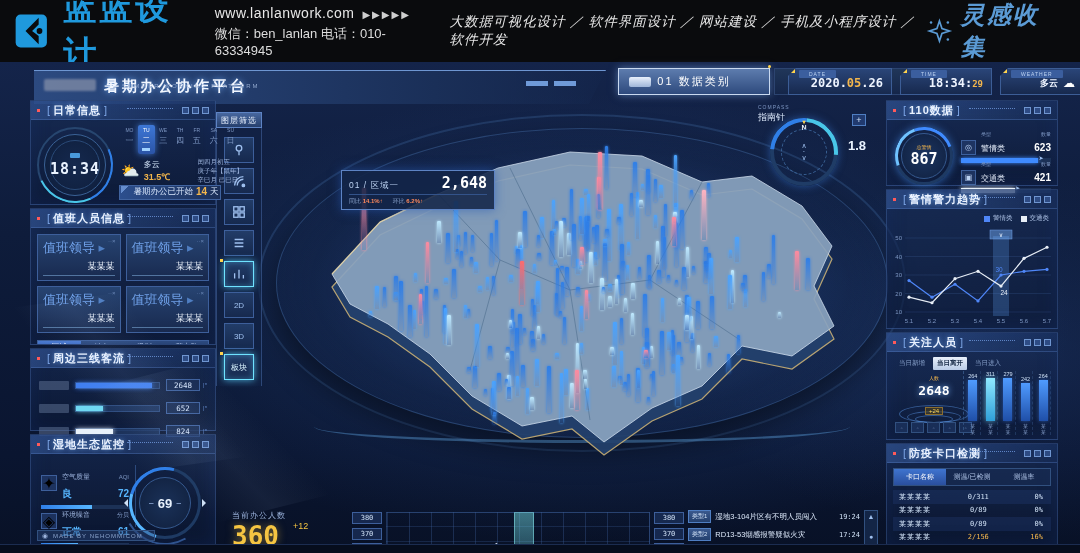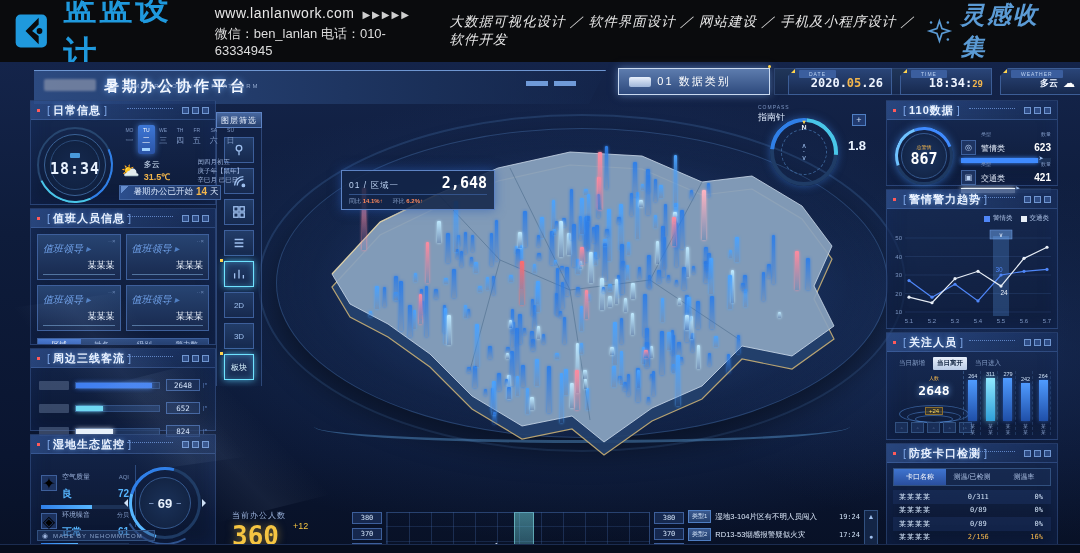--- a/index.html
+++ b/index.html
@@ -87,21 +87,21 @@
   .wx-temp { color:#f3b64c; font-size:9px; font-weight:bold; }
   .lunar { margin-left:auto; text-align:left; }
   .lunar div { color:#9db4dd; font-size:6.5px; line-height:9px; }
   .notice { position:absolute; left:88px; top:84px; width:102px; height:15px; background:linear-gradient(90deg,#2c4f8e,#1b2f58); border:1px solid #40639f; display:flex; align-items:flex-start; justify-content:center; color:#d8e6fa; font-size:8.5px; }
   .notice b { color:#f3b64c; margin:0 3px; font-size:10px; }
   .notice::before { content:""; width:8px; height:8px; margin-right:4px; background:linear-gradient(135deg,#7fa8e8 50%, transparent 50%); opacity:.7; }
 
   
   .duty-cards { display:grid; grid-template-columns:1fr 1fr; gap:5px; padding:6px; }
   .dcard { background:linear-gradient(180deg,#274472,#18294e); border:1px solid #3d5f9b; padding:3px 5px 4px; position:relative; }
-  .dcard .drole { color:#6fa0e8; font-size:10px;font-style:italic; }
+  .dcard .drole { color:#6fa0e8; font-size:13px; }
   .dcard .drole::after { content:" ▸"; color:#4f7ec2; }
   .dcard .dx { position:absolute; right:4px; top:3px; color:#6b88b8; font-size:6px; }
   .dcard .dname { color:#f0f6ff; font-size:9px; text-align:right; margin-top:3px; border-bottom:1px solid #52749f; padding-bottom:2px; }
   .dtable { margin:1px 6px; font-size:7.5px; }
   .dtr { display:flex; height:13.5px; align-items:center; }
   .dtr.hd2 { background:linear-gradient(180deg,#2c4a80,#1d3460); border:1px solid #3d5f9b; height:14px; color:#cfe0f5; }
   .dtr.hd2 .dtc:first-child { background:linear-gradient(180deg,#4a7ad0,#2d51a0); color:#fff; height:100%; display:flex; align-items:center; justify-content:center; }
   .dtc { flex:1; text-align:center; color:#aec3e6; }
   .dtr:not(.hd2):nth-child(odd) { background:rgba(40,70,130,.25); }
 

